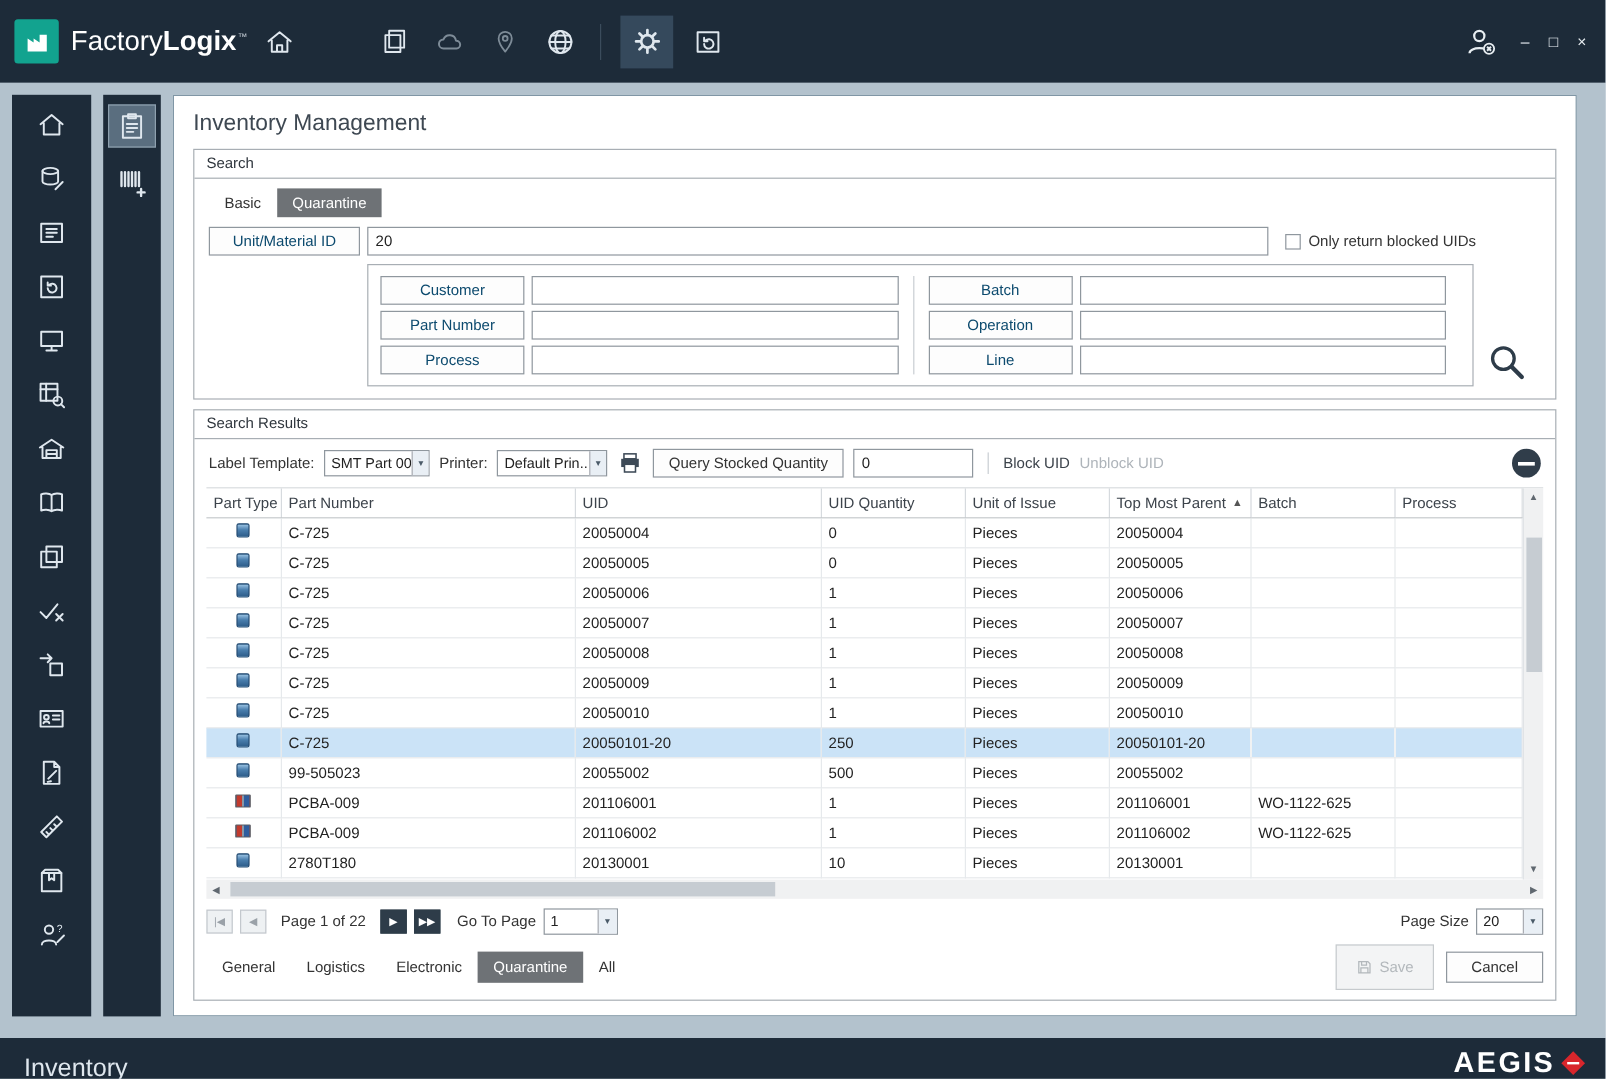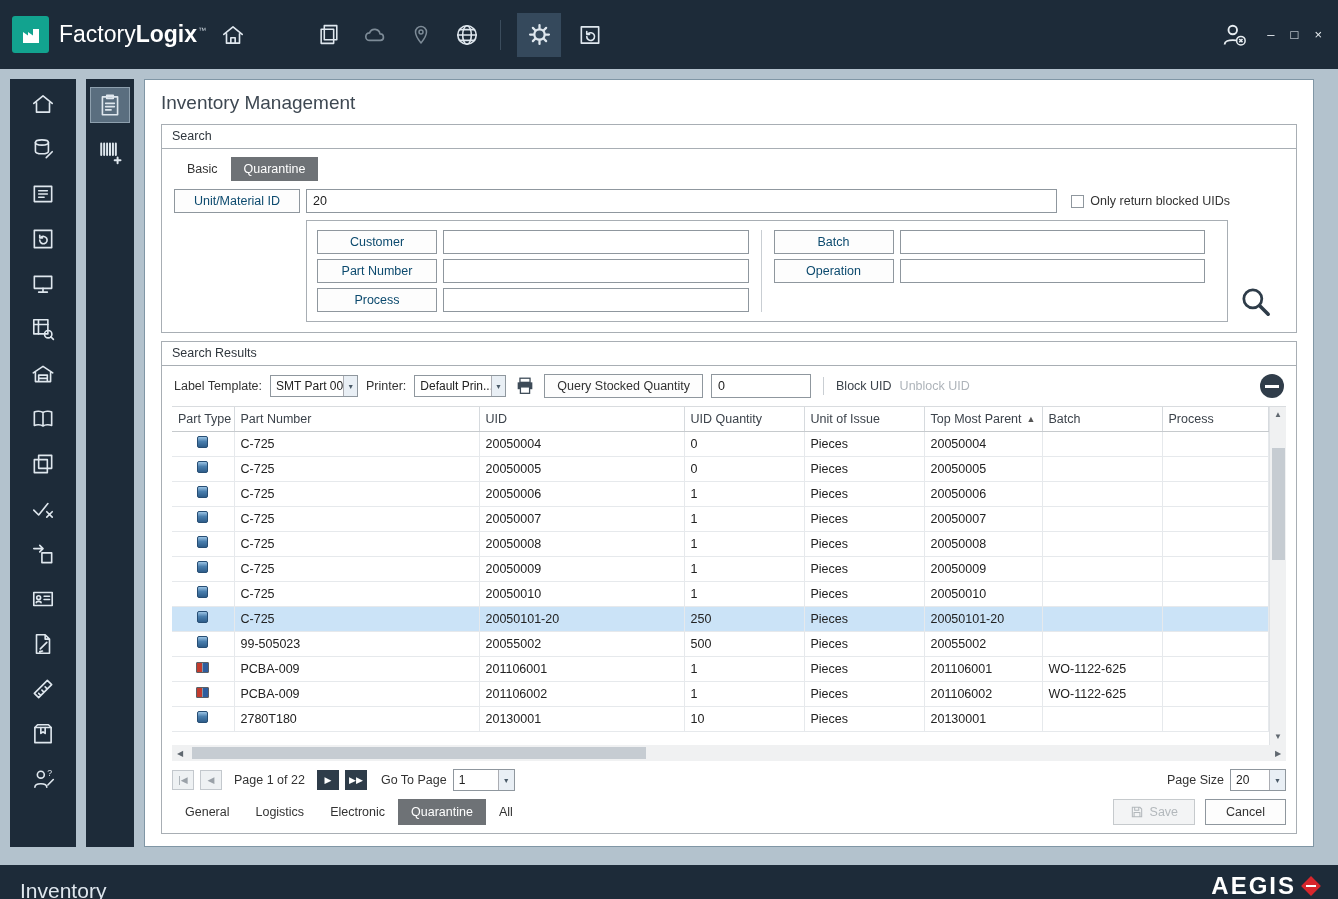--- a/index.html
+++ b/index.html
@@ -108,21 +108,21 @@
   .pg-btn.dark { background:#2e3c49; color:#fff; border:1px solid #2e3c49; }
   .pager-label { margin:0 6px; white-space:nowrap; }
   .goto-label { margin-left:8px; }
   .page-size-wrap { margin-left:auto; display:flex; align-items:center; gap:6px; }
 
   .bottom-row { display:flex; align-items:center; margin:4px 10px 8px; }
   .bottom-tabs { display:flex; }
   .btab { padding:6px 13px; font-size:12.5px; color:#333; cursor:pointer; }
   .btab.active { background:#6e7276; color:#fff; }
   .bottom-spacer { flex:1 1 auto; }
-  .save-btn { display:flex; align-items:center; gap:6px; border:1px solid #c6cacd; background:#f3f4f5; color:#b3b8bc; padding:4px 16px; height:26px; font-size:12.5px; font-family:inherit; cursor:default; margin-right:10px; }
+  .save-btn { display:flex; align-items:center; gap:6px; border:1px solid #c6cacd; background:#f3f4f5; color:#b3b8bc; padding:4px 16px; height:38px; font-size:12.5px; font-family:inherit; cursor:default; margin-right:10px; }
   .cancel-btn { border:1px solid #8f979e; background:#fdfdfd; color:#333; padding:4px 20px; height:26px; font-size:12.5px; font-family:inherit; cursor:pointer; }
 
   
   .statusbar { height:51px; background:#1d2b39; display:flex; align-items:center; justify-content:space-between; padding:0 20px; }
   .module-title { font-size:21px; color:#dfe7ee; font-weight:400; }
   .aegis { display:flex; flex-direction:column; align-items:flex-start; }
   .aegis-row { display:flex; align-items:center; gap:8px; }
   .aegis-name { font-size:24px; font-weight:700; letter-spacing:2px; color:#fff; line-height:22px;margin-left:28px; }
   .aegis-diamond { width:14px; height:14px; background:#d8262c; transform:rotate(45deg); position:relative; }
   .aegis-diamond::after { content:''; position:absolute; left:2px; top:6px; width:10px; height:2px; background:#fff; transform:rotate(-45deg); }
@@ -351,20 +351,24 @@
               </div>
               <div class="filter-col">
                 <div class="field-row">
                   <div class="field-btn">Batch</div>
                   <input class="text-input" value="" style="">
                 </div>
                 <div class="field-row">
                   <div class="field-btn">Operation</div>
                   <input class="text-input" value="" style="">
                 </div>
+                <div class="field-row">
+                  <div class="field-btn">Line</div>
+                  <input class="text-input" value="" style="">
+                </div>
               </div>
             </div>
           </div>
           <div class="mag-wrap">
             <svg width="36" height="36" viewBox="0 0 34 34">
               <circle cx="14" cy="14" r="8.5" fill="none" stroke="#2e3c49" stroke-width="2.6"></circle>
               <path d="M20.5 20.5 L28.5 28.5" stroke="#2e3c49" stroke-width="3.4" stroke-linecap="round"></path>
             </svg>
           </div>
         </div>

